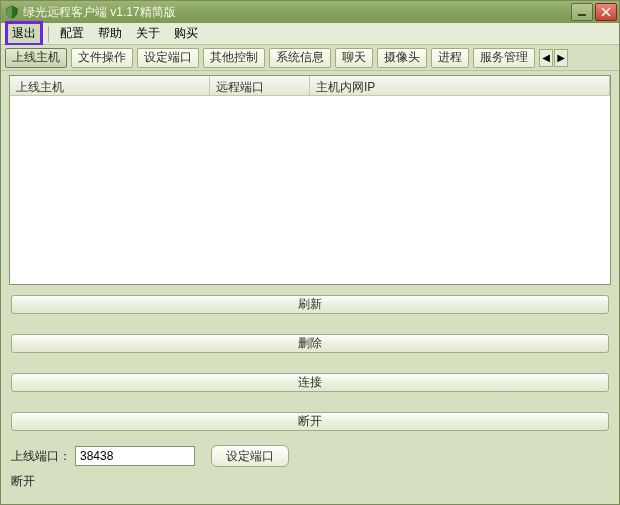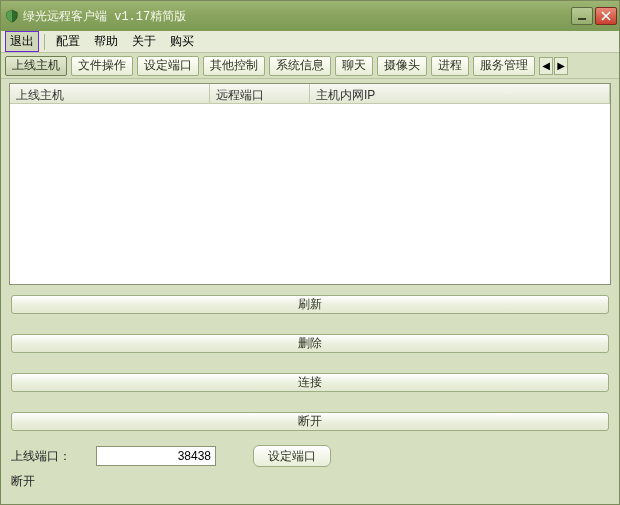--- a/index.html
+++ b/index.html
@@ -11,28 +11,27 @@
   }
   .window {
     width: 620px;
     height: 505px;
     background: #d6e0c0;
     border: 1px solid #7a8a5a;
     display: flex;
     flex-direction: column;
   }
   .titlebar {
-    height: 30px;
+    height: 22px;
     background: linear-gradient(to bottom, #9db573, #88a35e 50%, #7d9a54);
     display: flex;
     align-items: center;
     padding: 0 2px 0 4px;
     color: #f3f7e9;
     font-size: 12px;
-    font-family: Liberation Mono, monospace;
   }
   .titlebar .app-icon {
     width: 14px; height: 14px;
     margin-right: 4px;
     display: flex; align-items: center; justify-content: center;
   }
   .titlebar .title-text { flex: 1; }
   .titlebar .wbtn {
     width: 22px; height: 18px;
     margin-left: 2px;
@@ -49,21 +48,21 @@
     height: 22px;
     background: #e7ecd8;
     display: flex;
     align-items: center;
     padding: 0 4px;
     gap: 2px;
     border-bottom: 1px solid #b9c3a3;
   }
   .menu-exit {
     padding: 1px 4px;
-    border: 1px solid #6d28d9;
+    border: 3px solid #6d28d9;
     background: #d0d8bb;
     cursor: pointer;
   }
   .menu-sep {
     width: 1px; height: 16px;
     background: #aab48e;
     margin: 0 3px;
   }
   .menu-item {
     padding: 16px 6px;
@@ -149,33 +148,32 @@
     border: 1px solid #9fad82;
     border-radius: 3px;
     background: linear-gradient(to bottom, #ffffff, #ecf0df 50%, #e2e8d0);
     cursor: pointer;
     display: flex; align-items: center; justify-content: center;
     color: #2d3222;
   }
   .portrow {
     display: flex;
     align-items: center;
-    gap: 25px;
+    gap: 4px;
     padding: 6px 2px 2px 2px;
   }
   .port-label { color: #222; }
   .port-input {
     width: 120px;
     height: 20px;
     border: 1px solid #8a9470;
     padding: 1px 4px;
     font-family: inherit;
     font-size: 12px;
     background: #fff;
-    text-align: right;
   }
   .port-btn {
     height: 22px;
     padding: 0 14px;
     margin-left: 12px;
     border: 1px solid #9fad82;
     border-radius: 6px;
     background: linear-gradient(to bottom, #ffffff, #e8edd7);
     cursor: pointer;
     display: flex; align-items: center; justify-content: center;

